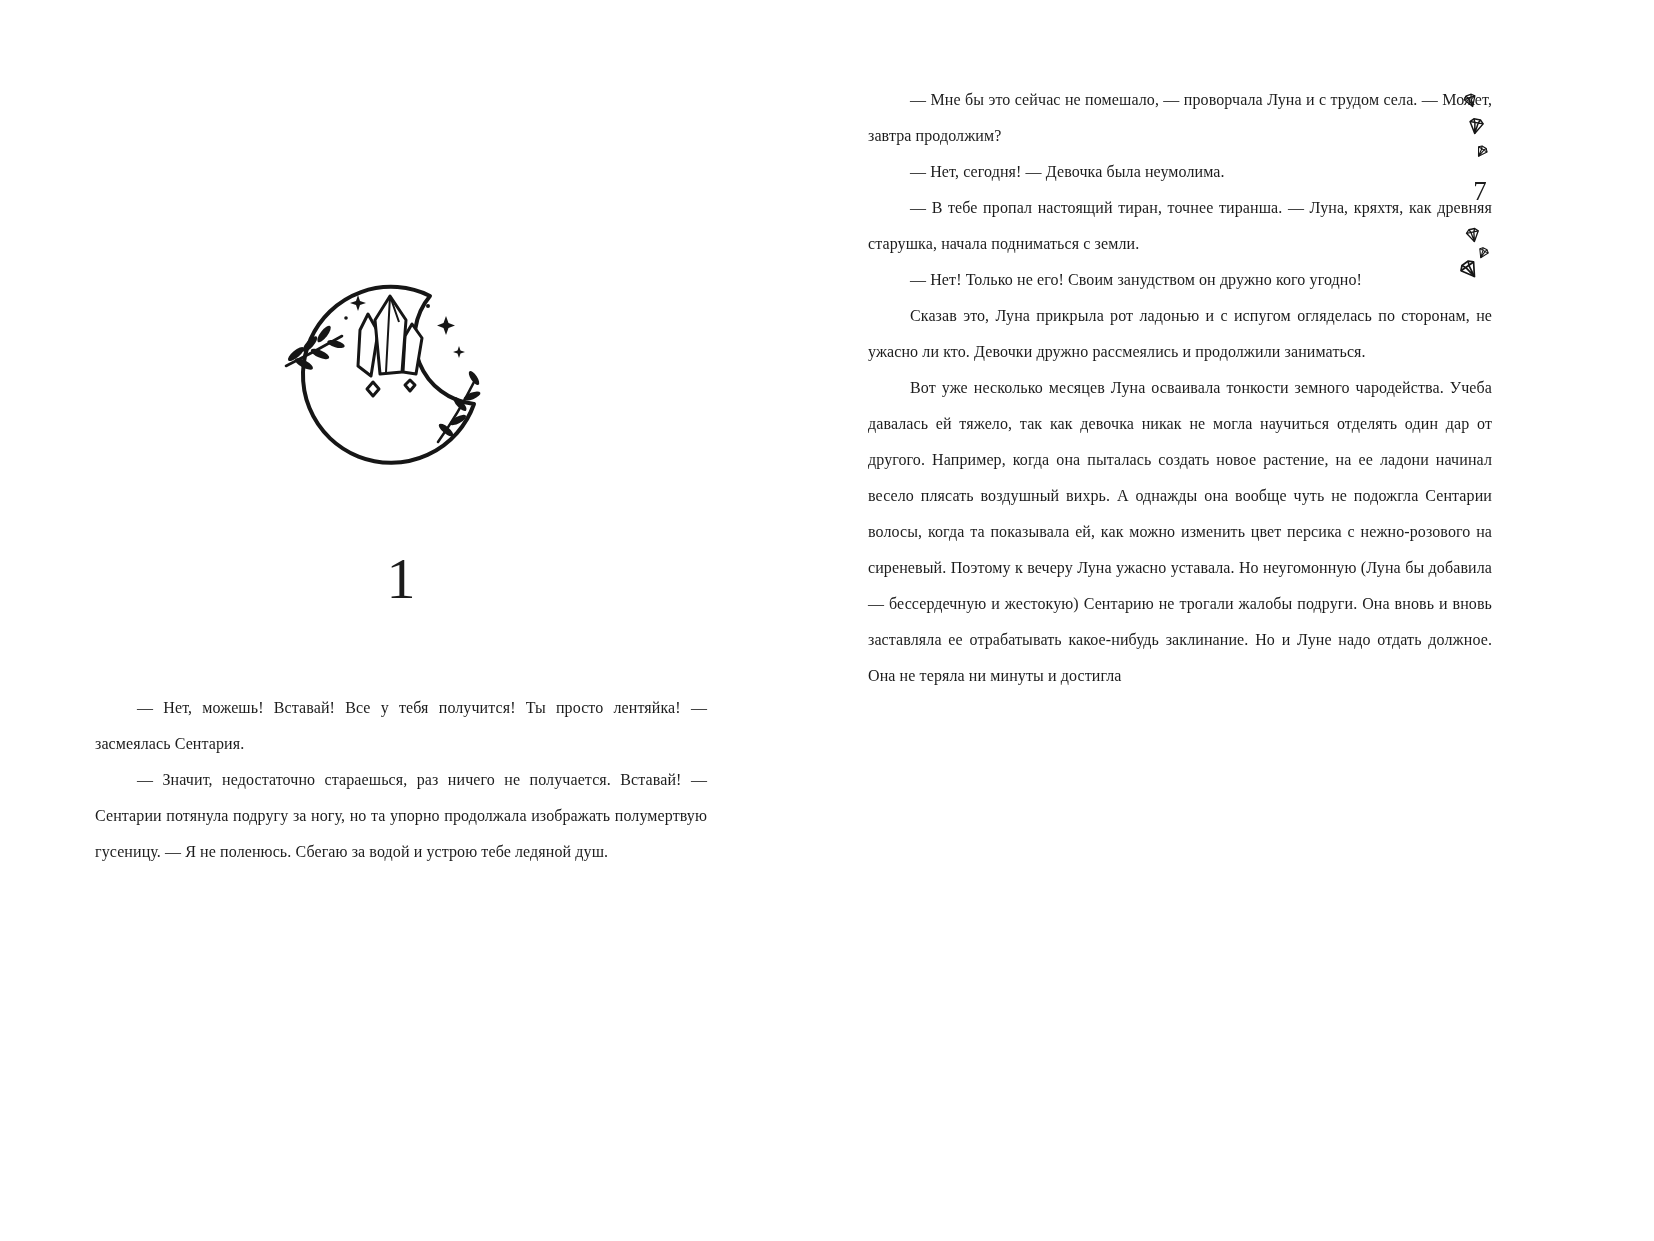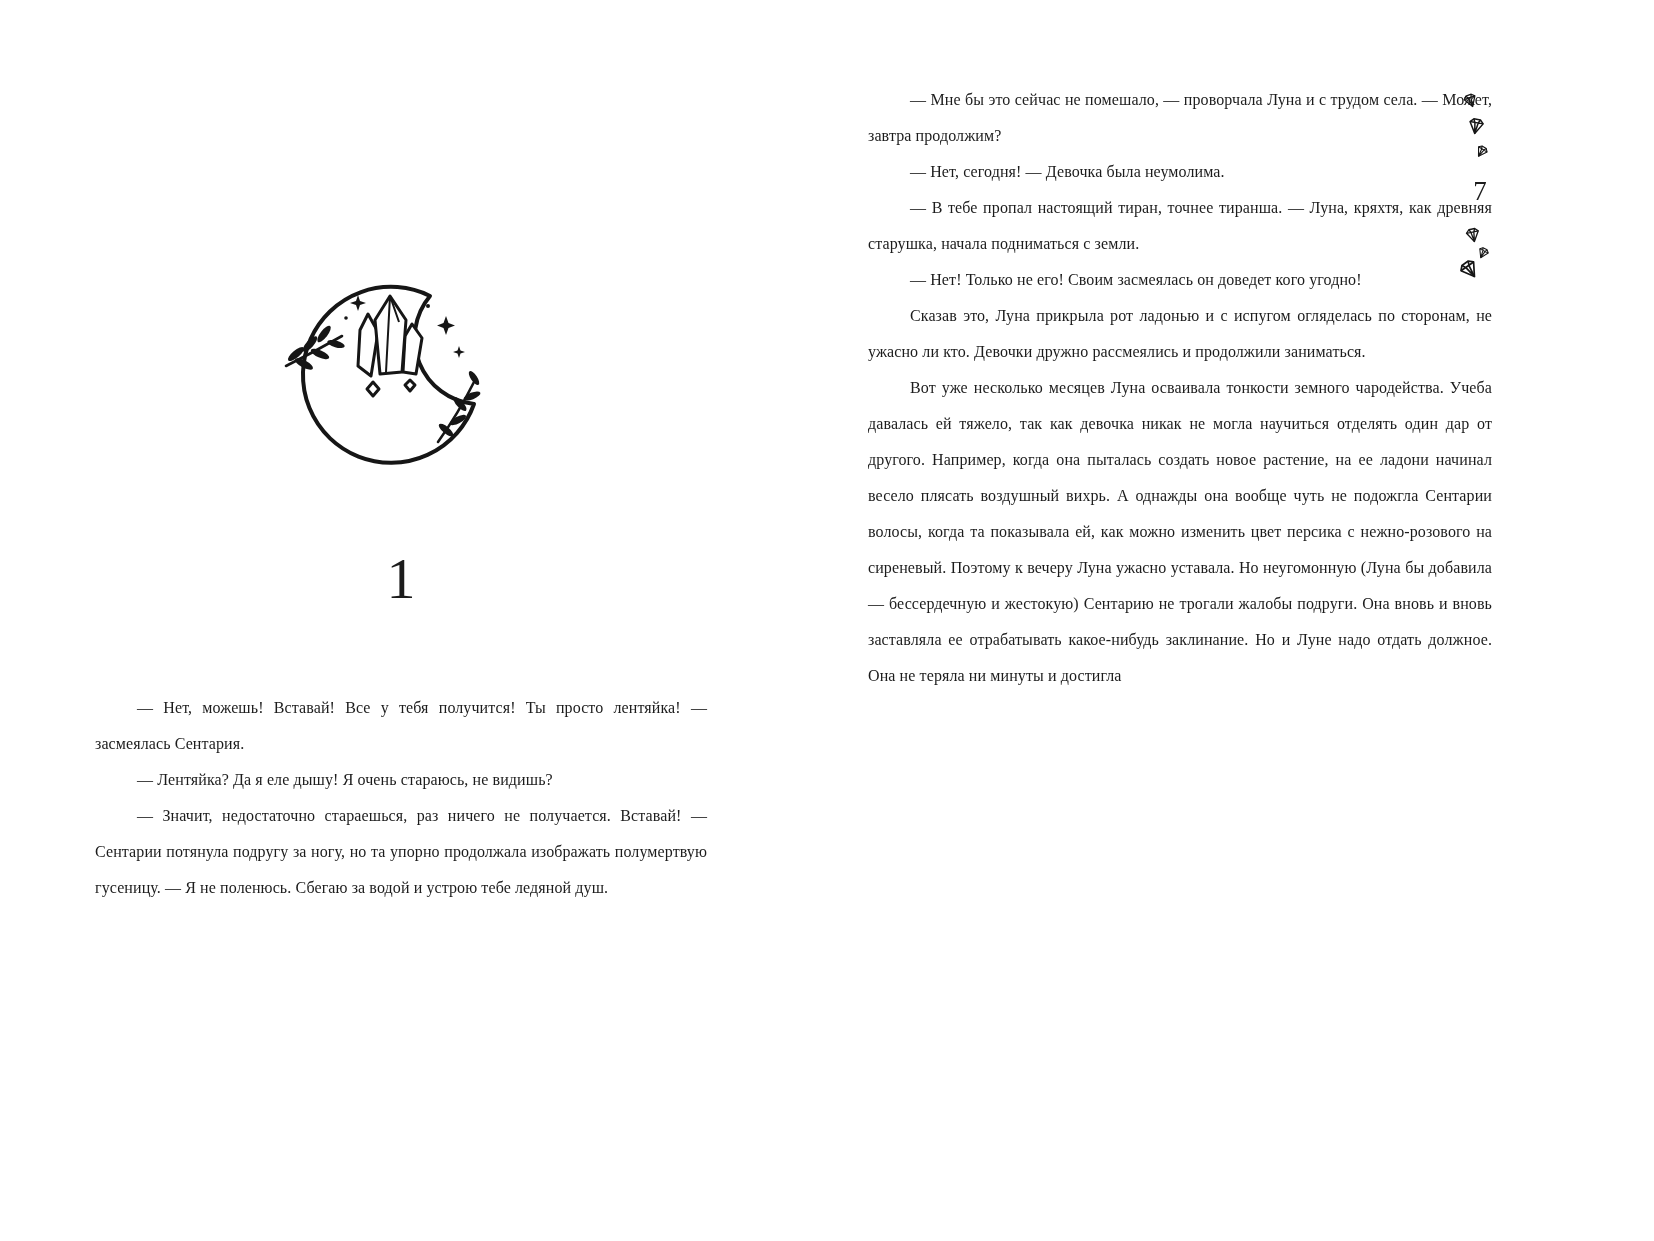--- a/index.html
+++ b/index.html
@@ -91,32 +91,31 @@
         <ellipse cx="182" cy="142" rx="9" ry="3.4" transform="rotate(48 182 142)"></ellipse>
         <ellipse cx="194" cy="134" rx="9" ry="3.4" transform="rotate(-22 194 134)"></ellipse>
         <ellipse cx="196" cy="116" rx="8" ry="3.2" transform="rotate(56 196 116)"></ellipse>
       </g>
     </svg>
 
     <div class="chapter-number">1</div>
 
     <div class="page-text left-text">
       <p class="para">— Нет, можешь! Вставай! Все у тебя получится! Ты просто лентяйка! — засмеялась Сентария.</p>
-      <p class="para">— Лентяйка? Да я еле дышу! Я очень стараюсь, не видишь?</p>
       <p class="para">— Значит, недостаточно стараешься, раз ничего не получается. Вставай! — Сентарии потянула подругу за ногу, но та упорно продолжала изображать полумертвую гусеницу. — Я не поленюсь. Сбегаю за водой и устрою тебе ледяной душ.</p>
     </div>
   </div>
 
   <div>
 
     <div class="page-text right-text">
       <p class="para">— Мне бы это сейчас не помешало, — проворчала Луна и с трудом села. — Может, завтра продолжим?</p>
       <p class="para">— Нет, сегодня! — Девочка была неумолима.</p>
       <p class="para">— В тебе пропал настоящий тиран, точнее тиранша. — Луна, кряхтя, как древняя старушка, начала подниматься с земли.</p>
-      <p class="para">— Нет! Только не его! Своим засмеялась он доведет кого угодно!</p>
+      <p class="para">— Нет! Только не его! Своим занудством он дружно кого угодно!</p>
       <p class="para">Сказав это, Луна прикрыла рот ладонью и с испугом огляделась по сторонам, не ужасно ли кто. Девочки дружно рассмеялись и продолжили заниматься.</p>
       <p class="para">Вот уже несколько месяцев Луна осваивала тонкости земного чародейства. Учеба давалась ей тяжело, так как девочка никак не могла научиться отделять один дар от другого. Например, когда она пыталась создать новое растение, на ее ладони начинал весело плясать воздушный вихрь. А однажды она вообще чуть не подожгла Сентарии волосы, когда та показывала ей, как можно изменить цвет персика с нежно-розового на сиреневый. Поэтому к вечеру Луна ужасно уставала. Но неугомонную (Луна бы добавила — бессердечную и жестокую) Сентарию не трогали жалобы подруги. Она вновь и вновь заставляла ее отрабатывать какое-нибудь заклинание. Но и Луне надо отдать должное. Она не теряла ни минуты и достигла</p>
     </div>
 
     <svg class="gem" style="left:1462px; top:92px; transform:rotate(-20deg);" width="17" height="17" viewBox="0 0 24 24">
       <g fill="none" stroke="#161616" stroke-width="1.8" stroke-linejoin="round">
         <polygon points="4,8 8,4 16,4 20,8 12,21"></polygon>
         <path d="M4,8 L20,8 M8,4 L10,8 M16,4 L14,8 M10,8 L12,21 M14,8 L12,21"></path>
       </g>
     </svg>

